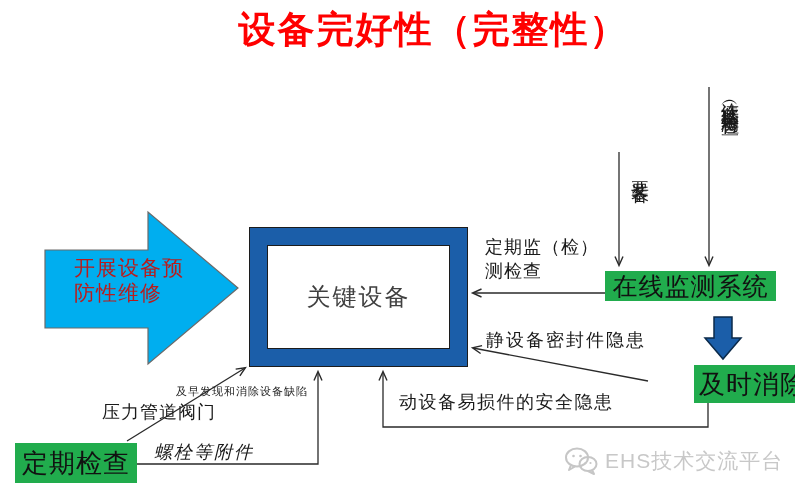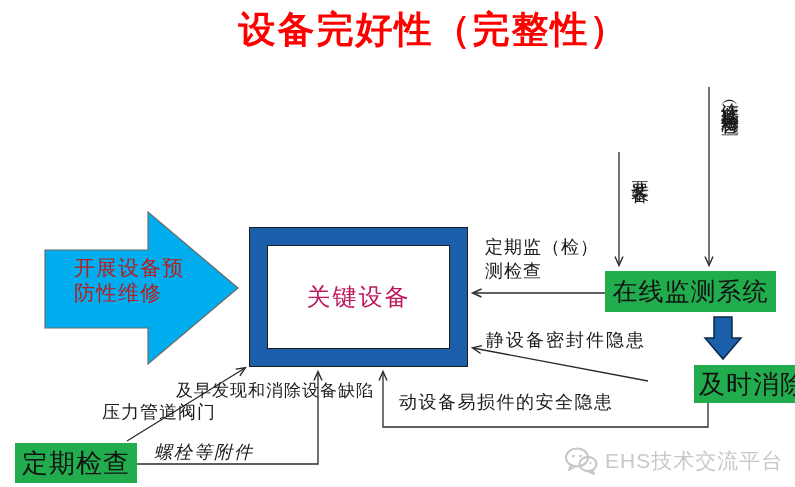--- a/index.html
+++ b/index.html
@@ -15,35 +15,35 @@
   }
   .big-arrow-label{
     left:74px;top:256px;width:160px;
     font-size:21px;line-height:25px;color:#b91c1c;white-space:pre-line;letter-spacing:1px;
   }
   .key-box{
     left:250px;top:228px;width:217px;height:138px;box-sizing:border-box;
     background:#ffffff;border:17px solid #1b5ea9;outline:1px solid #1c1c1c;
     box-shadow:inset 0 0 0 1px #1c1c1c;
     display:flex;align-items:center;justify-content:center;
-    font-size:24px;letter-spacing:2px;color:#be185d;
+    font-size:24px;letter-spacing:2px;color:#404040;
   }
   .green-box{
     background:#21ac4d;color:#111;box-sizing:border-box;
     display:flex;align-items:center;justify-content:center;
     font-size:25px;letter-spacing:1px;
   }
-  .gb-online{left:605px;top:271px;width:171px;height:41px;}
+  .gb-online{left:605px;top:271px;width:171px;height:30px;}
   .gb-timely{left:650px;top:365px;width:118px;height:38px;font-size:26px;margin-left:44px;}
   .gb-periodic{left:15px;top:443px;width:122px;height:40px;font-size:26px;}
   .lbl{font-size:18px;letter-spacing:1px;color:#1a1a1a;white-space:pre-line;line-height:24px;}
   .lbl-periodic-check{left:477px;top:235px;margin-left:8px;}
   .lbl-static{left:486px;top:328px;letter-spacing:2px;}
   .lbl-rotating{left:399px;top:390px;letter-spacing:1.5px;}
-  .lbl-early{left:176px;top:379px;font-size:17px;letter-spacing:1px;}
+  .lbl-early{left:176px;top:379px;font-size:11px;letter-spacing:1px;}
   .lbl-pressure{left:102px;top:400px;}
   .lbl-bolts{left:154px;top:440px;letter-spacing:2px;font-style:italic;}
   .lbl-vert{writing-mode:vertical-rl;text-orientation:mixed;font-size:18px;letter-spacing:2px;}
   .lbl-need-equip{left:628px;top:167px;}
   .lbl-continuous{left:718px;top:88px;}
   .watermark{
     left:564px;top:446px;display:flex;align-items:center;gap:7px;
     color:#c8c8c8;font-size:21px;font-family:"Liberation Sans","DejaVu Sans",sans-serif;
     text-shadow:1px 1px 0 #ffffff;letter-spacing:1px;
   }

